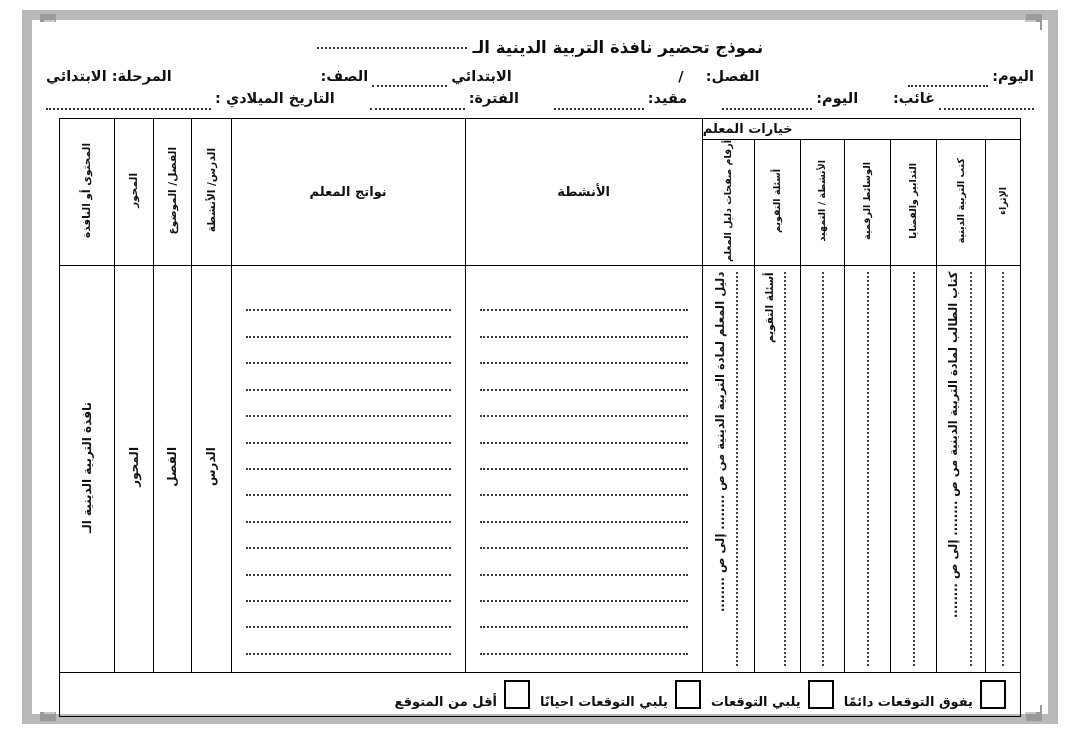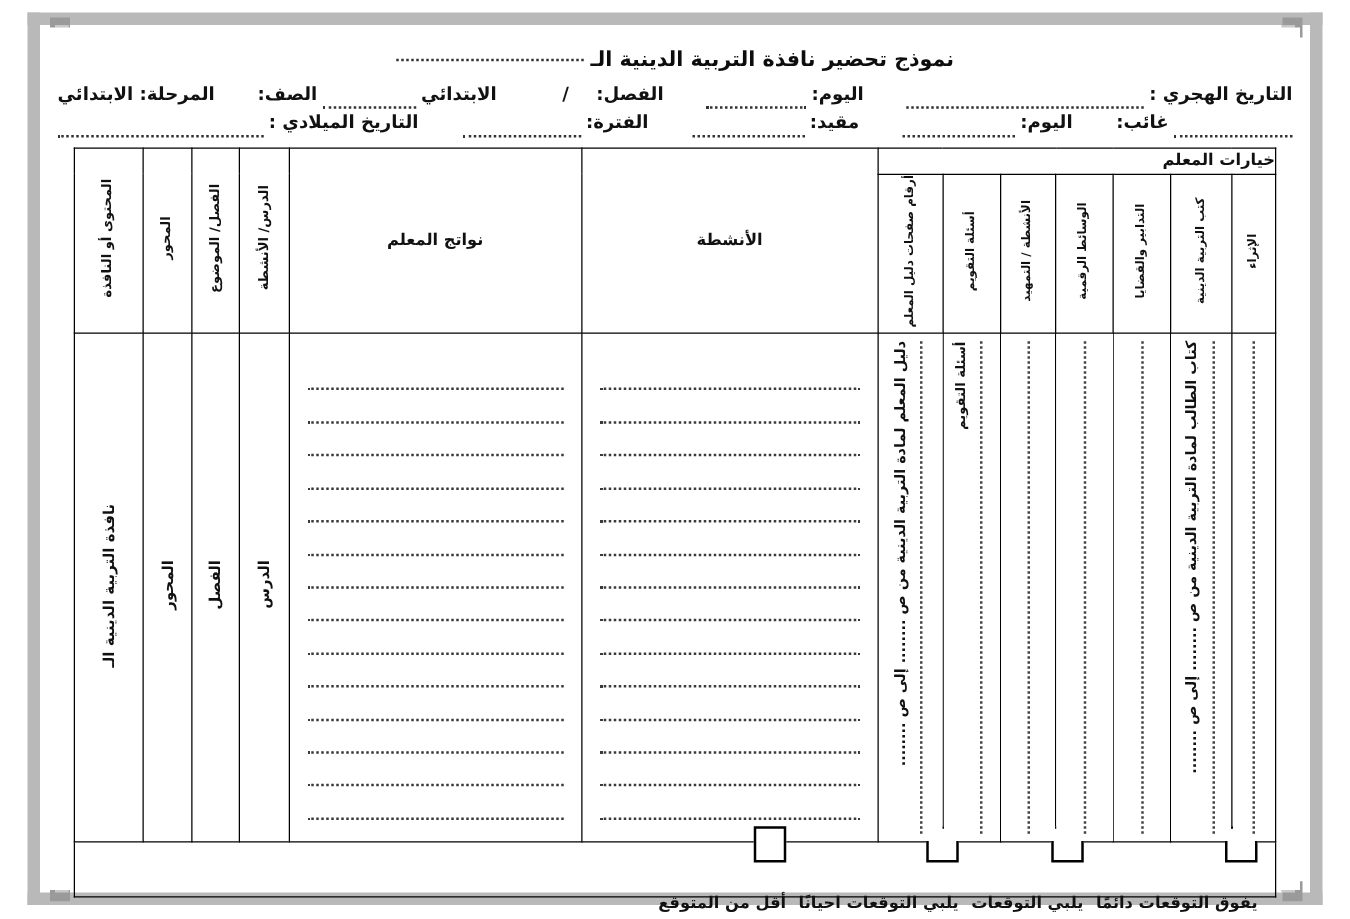--- a/index.html
+++ b/index.html
@@ -97,21 +97,21 @@
     padding:0;
     background:#fff;
     vertical-align:middle;
     font-weight:bold;
     color:#111;
   }
   table.form th{font-size:13px;}
   .grp-head{
     height:20px;
     font-size:13.5px;
-    text-align:right;
+    text-align:left;
   }
   .vhead{
     height:100px;
     text-align:center;
   }
   .vtext{
     writing-mode:vertical-rl;
     transform:rotate(180deg);
     display:inline-block;
     font-size:11.5px;
@@ -202,23 +202,23 @@
     box-sizing:border-box;
     gap:10px;
     font-size:13px;
     font-weight:bold;
     color:#111;
     white-space:nowrap;
   }
   .footer .f-title{margin-left:6px;}
   .opt{
     display:flex;
-    flex-direction:column;
-    align-items:flex-start;
-    gap:25px;
+    flex-direction:row;
+    align-items:flex-end;
+    gap:7px;
   }
   .chk{
     width:22px;height:25px;
     border:2.4px solid #000;
     background:#fff;
     flex:0 0 auto;
   }
 </style>
 </head>
 <body>
@@ -241,24 +241,20 @@
   <div id="sheet">
 
     <div class="doc-title">
       <span>نموذج تحضير نافذة التربية الدينية الـ</span>
       <span class="dots-inline" style="width:150px"></span>
     </div>
 
     <div class="meta">
 
       <div class="meta-row">
-        <div class="meta-item">
-          <span class="meta-label">التاريخ الهجري :</span>
-          <span class="meta-fill" style="width:190px"></span>
-        </div>
         <div class="meta-item">
           <span class="meta-label">اليوم:</span>
           <span class="meta-fill" style="width:80px"></span>
         </div>
         <div class="meta-item">
           <span class="meta-label">الفصل:</span>
           <span class="meta-label" style="padding:0 18px">/</span>
         </div>
         <div class="meta-item">
           <span class="meta-label">الابتدائي</span>

